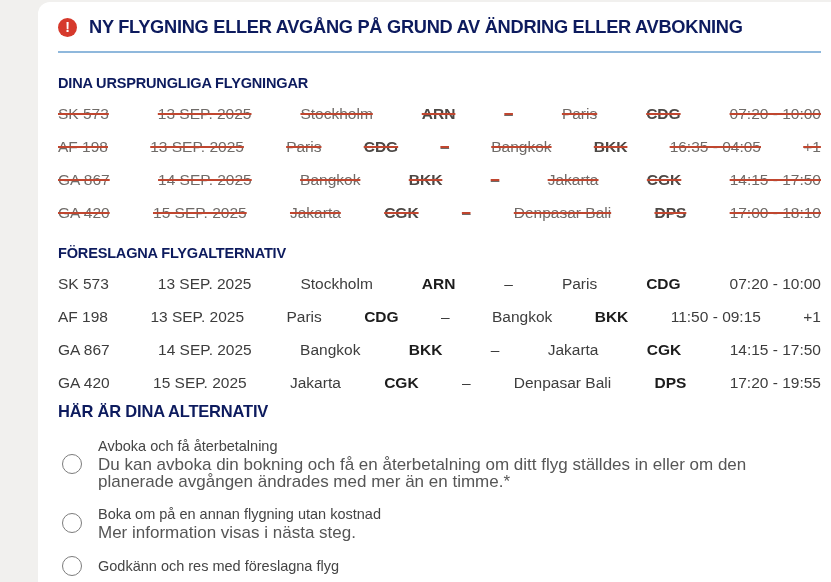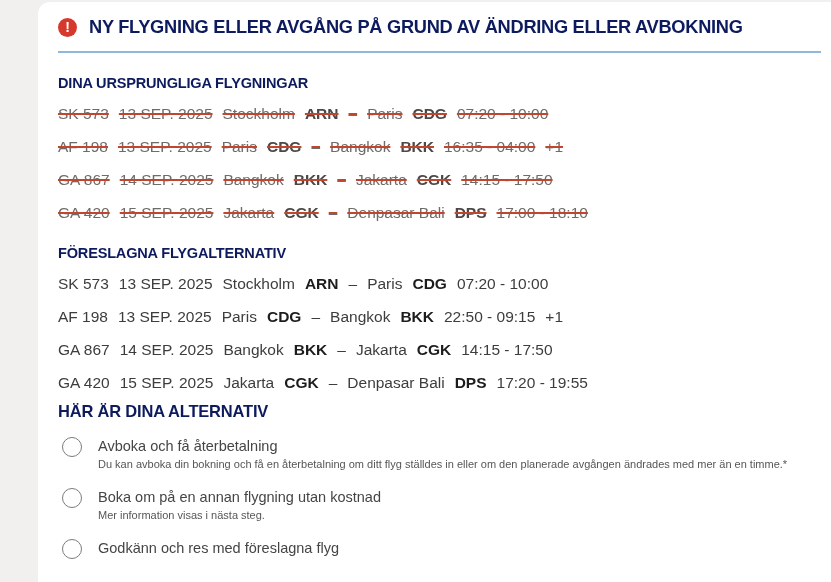--- a/index.html
+++ b/index.html
@@ -46,43 +46,44 @@
     transform: scaleX(0.97); transform-origin: left center;
     margin-top: 21px;
   }
   .section-title.big { font-size: 17px; margin-top: 9px; }
   
   .flight-row {
     display: flex; align-items: baseline; column-gap: 10px;
     font-size: 15.5px; color: #3d3d3d;
     margin-top: 13px; line-height: 20px;
     white-space: nowrap;
+    justify-content: space-between;
   }
   .flight-row .f-code { font-weight: bold; color: #1c1c1c; }
   .flight-row.struck { color: #6f6b68; }
   .flight-row.struck .f-code { color: #4c4845; }
   .flight-row.struck span {
     text-decoration: line-through;
     text-decoration-color: #c0462f;
     text-decoration-thickness: 1.5px;
   }
   
   .option-row {
-    display: flex; align-items: flex-start; gap: 16px;
+    display: flex; align-items: center; gap: 16px;
     margin-top: 15px; margin-left: 4px;
     cursor: pointer;
   }
   .radio-circle {
     width: 20px; height: 20px; flex: 0 0 20px;
     border: 1.5px solid #7c7c7c; border-radius: 50%;
     background: #ffffff;
   }
   .option-text { display: flex; flex-direction: column; }
   .option-label { font-size: 14.5px; color: #454545; line-height: 19px; }
-  .option-desc  { font-size: 11px;  color: #565656; line-height: 17px; }
+  .option-desc  { font-size: 17px;  color: #565656; line-height: 17px; }
   .mt-sec { margin-top: 13px; }
 </style>
 </head>
 <body>
 
 <div class="card">
 
   <div class="alert-header">
     <span class="alert-icon">!</span>
     <span class="page-title">NY FLYGNING ELLER AVGÅNG PÅ GRUND AV ÄNDRING ELLER AVBOKNING</span>
@@ -104,21 +105,21 @@
   </div>
 
   <div class="flight-row struck">
     <span>AF 198</span>
     <span>13 SEP. 2025</span>
     <span>Paris</span>
     <span class="f-code">CDG</span>
     <span>–</span>
     <span>Bangkok</span>
     <span class="f-code">BKK</span>
-    <span>16:35 - 04:00</span>
+    <span>16:35 - 04:05</span>
     <span>+1</span>
   </div>
 
   <div class="flight-row struck">
     <span>GA 867</span>
     <span>14 SEP. 2025</span>
     <span>Bangkok</span>
     <span class="f-code">BKK</span>
     <span>–</span>
     <span>Jakarta</span>
@@ -151,21 +152,21 @@
   </div>
 
   <div class="flight-row">
     <span>AF 198</span>
     <span>13 SEP. 2025</span>
     <span>Paris</span>
     <span class="f-code">CDG</span>
     <span>–</span>
     <span>Bangkok</span>
     <span class="f-code">BKK</span>
-    <span>22:50 - 09:15</span>
+    <span>11:50 - 09:15</span>
     <span>+1</span>
   </div>
 
   <div class="flight-row">
     <span>GA 867</span>
     <span>14 SEP. 2025</span>
     <span>Bangkok</span>
     <span class="f-code">BKK</span>
     <span>–</span>
     <span>Jakarta</span>

